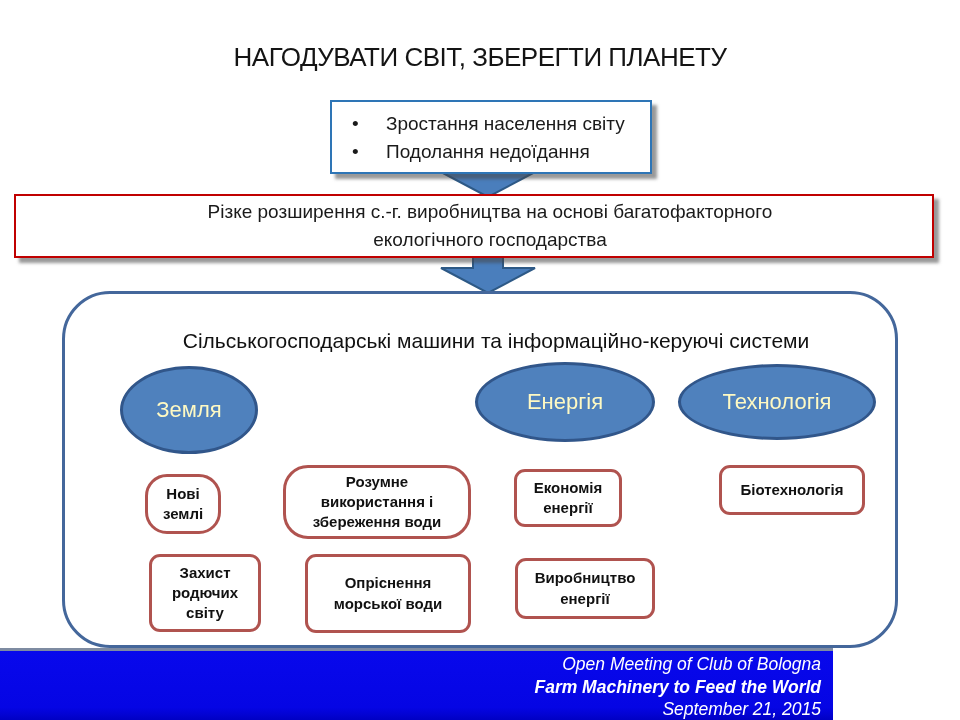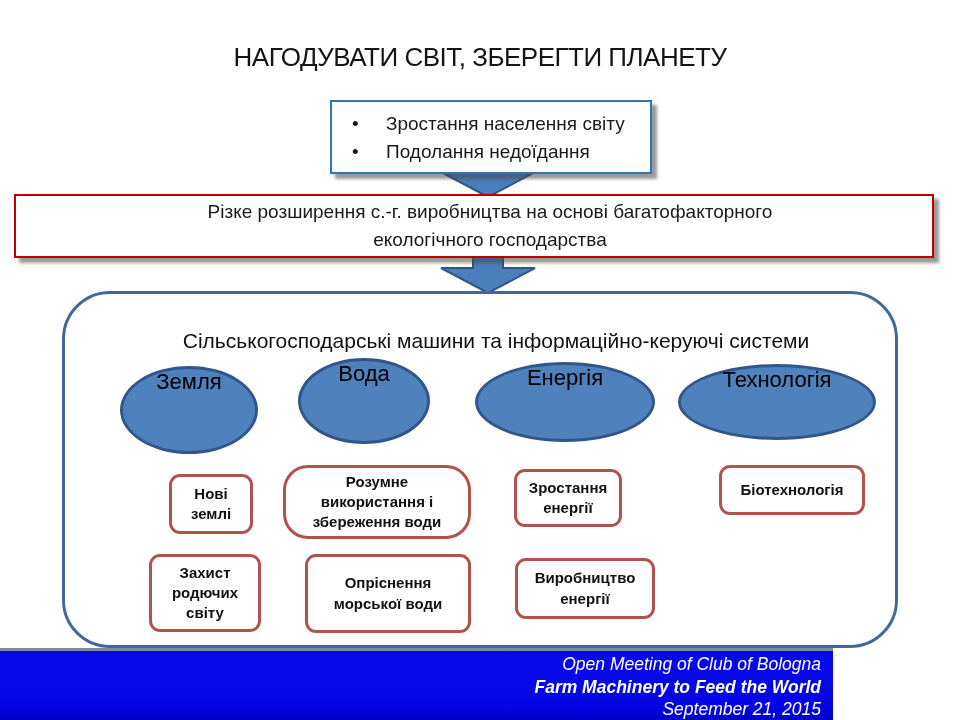--- a/index.html
+++ b/index.html
@@ -41,34 +41,34 @@
     position:absolute;left:62px;top:291px;width:836px;height:357px;
     background:#fff;border:3px solid #44679b;border-radius:48px;
     box-sizing:border-box;z-index:2;
   }
   .panel-title{
     position:absolute;top:19px;left:0;width:100%;text-align:center;
     font-size:21px;color:#111;margin:16px;font-weight:normal;
   }
   .cat-ellipse{
     position:absolute;border:3px solid #31568a;background:#4f81bd;
-    border-radius:50%;box-sizing:border-box;color:#000000;
-    display:flex;justify-content:center;font-size:22px;
+    border-radius:50%;box-sizing:border-box;color:#fef9c3;
+    display:flex;align-items:center;justify-content:center;font-size:22px;
   }
   .e-land  {left:55px; top:72px;width:138px;height:88px;}
   .e-water {left:233px;top:64px;width:132px;height:86px;}
   .e-energy{left:410px;top:68px;width:180px;height:80px;}
   .e-tech  {left:613px;top:70px;width:198px;height:76px;}
   .item-box{
     position:absolute;background:#fff;border:3px solid #b0534f;border-radius:11px;
     box-sizing:border-box;display:flex;align-items:center;justify-content:center;
     text-align:center;font-weight:bold;font-size:15px;line-height:1.35;
     color:#111;padding:3px 6px;
   }
-  .b-land-new    {left:104px; top:180px;width:84px; height:60px;}
+  .b-land-new    {left:80px; top:180px;width:76px; height:60px;border-radius:22px;}
   .b-water-smart {left:218px;top:171px;width:188px;height:74px;border-radius:25px;}
   .b-energy-save {left:449px;top:175px;width:108px;height:58px;}
   .b-biotech     {left:654px;top:171px;width:146px;height:50px;}
   .b-land-protect{left:84px; top:260px;width:112px;height:78px;}
   .b-water-desal {left:240px;top:260px;width:166px;height:79px;}
   .b-energy-prod {left:450px;top:264px;width:140px;height:61px;}
   
   .footer{
     position:absolute;left:0;top:648px;width:833px;height:72px;
     background:linear-gradient(#0808ec 0%, #0505e4 82%, #0000c4 100%);
@@ -109,38 +109,35 @@
   <div class="expansion-box">
     <p>Різке розширення с.-г. виробництва на основі багатофакторного екологічного господарства</p>
   </div>
 
   <div class="panel">
     <h2 class="panel-title">Сільськогосподарські машини та інформаційно-керуючі системи</h2>
 
     <div class="cat-ellipse e-land">
       <span>Земля</span>
     </div>
-    <div class="cat-ellipse e-water">
-      <span>Вода</span>
-    </div>
     <div class="cat-ellipse e-energy">
       <span>Енергія</span>
     </div>
     <div class="cat-ellipse e-tech">
       <span>Технологія</span>
     </div>
 
     <div class="item-box b-land-new">
       <span>Нові землі</span>
     </div>
     <div class="item-box b-water-smart">
       <span>Розумне використання і збереження води</span>
     </div>
     <div class="item-box b-energy-save">
-      <span>Зростання енергії</span>
+      <span>Економія енергії</span>
     </div>
     <div class="item-box b-biotech">
       <span>Біотехнологія</span>
     </div>
     <div class="item-box b-land-protect">
       <span>Захист родючих світу</span>
     </div>
     <div class="item-box b-water-desal">
       <span>Опріснення морської води</span>
     </div>

